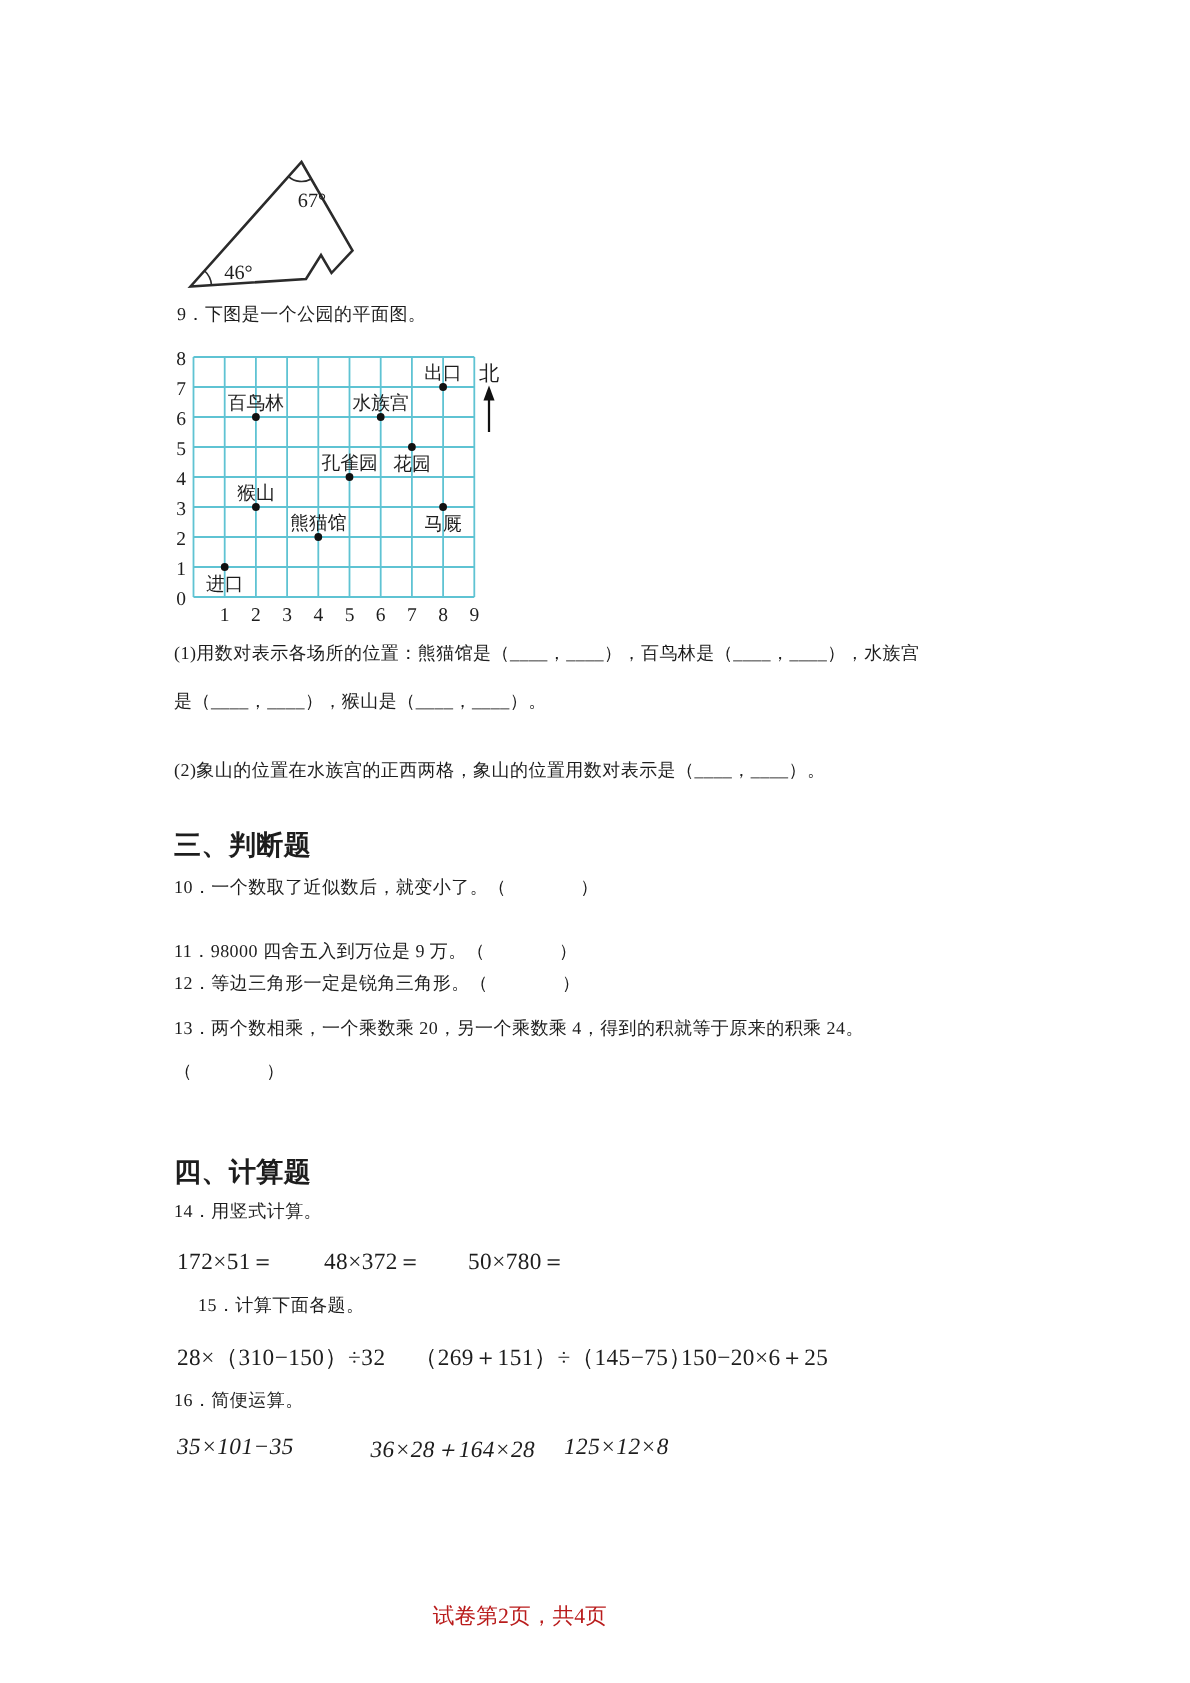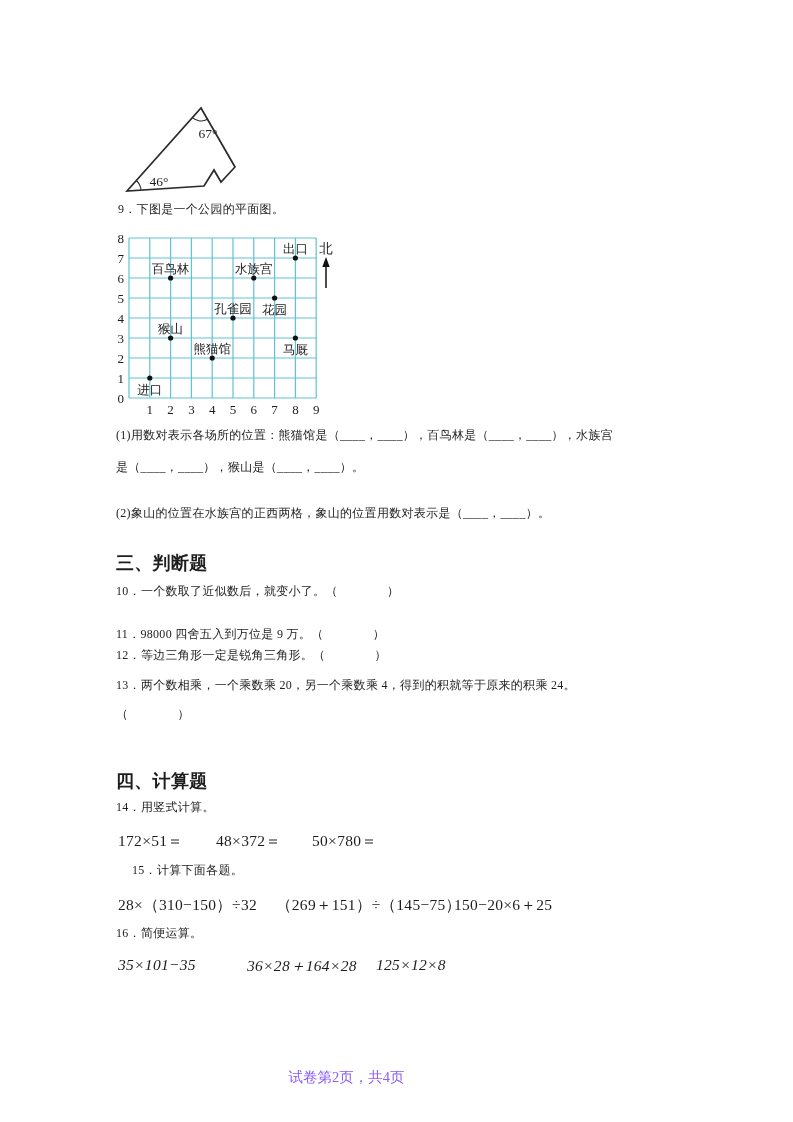--- a/index.html
+++ b/index.html
@@ -9,21 +9,21 @@
     background:#ffffff;
     font-family:"Liberation Serif","DejaVu Serif",serif;
     color:#1d1d1d;
     overflow:hidden;
   }
   .abs{position:absolute;}
   .line{font-size:12px;white-space:pre;letter-spacing:0.3px;line-height:1;}
   .bold{font-weight:bold;font-size:18px;}
   .exprrow{position:absolute;height:20px;width:620px;}
   .expr{position:absolute;top:0;font-size:15.5px;white-space:pre;letter-spacing:0.3px;}
-  .footer{position:absolute;left:0;width:100%;text-align:center;font-size:14.5px;color:#8b5cf6;}
+  .footer{position:absolute;left:0;width:100%;text-align:center;font-size:14.5px;color:#b91c1c;}
   .tick{font:13px "Liberation Serif","DejaVu Serif",serif;fill:#1d1d1d;}
   .loc{font:12.5px "Liberation Serif","DejaVu Serif",serif;fill:#1d1d1d;}
   .north{font:13.5px "Liberation Serif","DejaVu Serif",serif;fill:#1d1d1d;}
   .angle{font:13.5px "Liberation Serif","DejaVu Serif",serif;fill:#1d1d1d;}
 </style>
 </head>
 <body>
 
 <div class="page">
 

